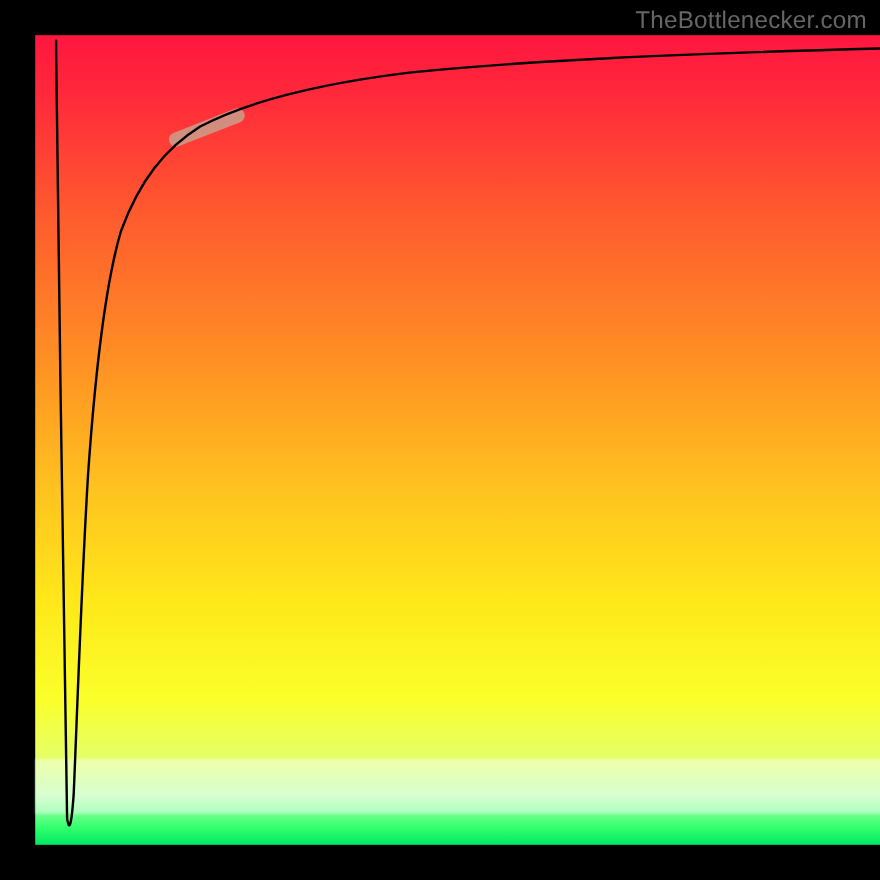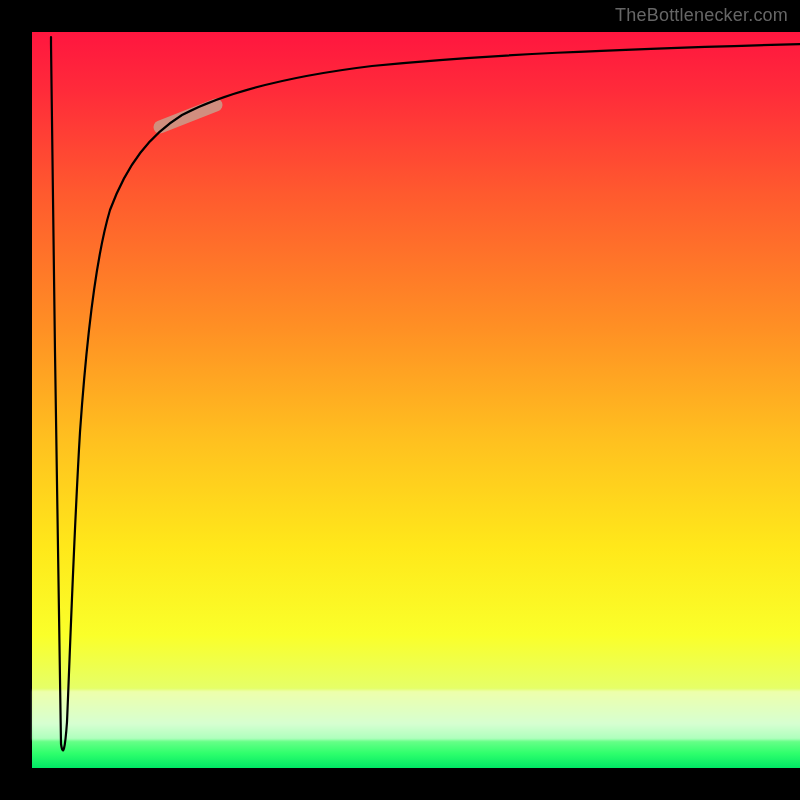--- a/index.html
+++ b/index.html
@@ -9,21 +9,21 @@
     background: #000;
     position: relative;
     font-family: Arial, Helvetica, sans-serif;
     overflow: hidden;
   }
   .watermark {
     position: absolute;
     top: 5px;
     right: 12px;
     color: #666;
-    font-size: 18px;
+    font-size: 22px;
     font-weight: 400;
     letter-spacing: 0.2px;
     z-index: 10;
   }
   .plot-frame {
     position: absolute;
     
     top: 32px;
     left: 32px;
     right: -2px;

